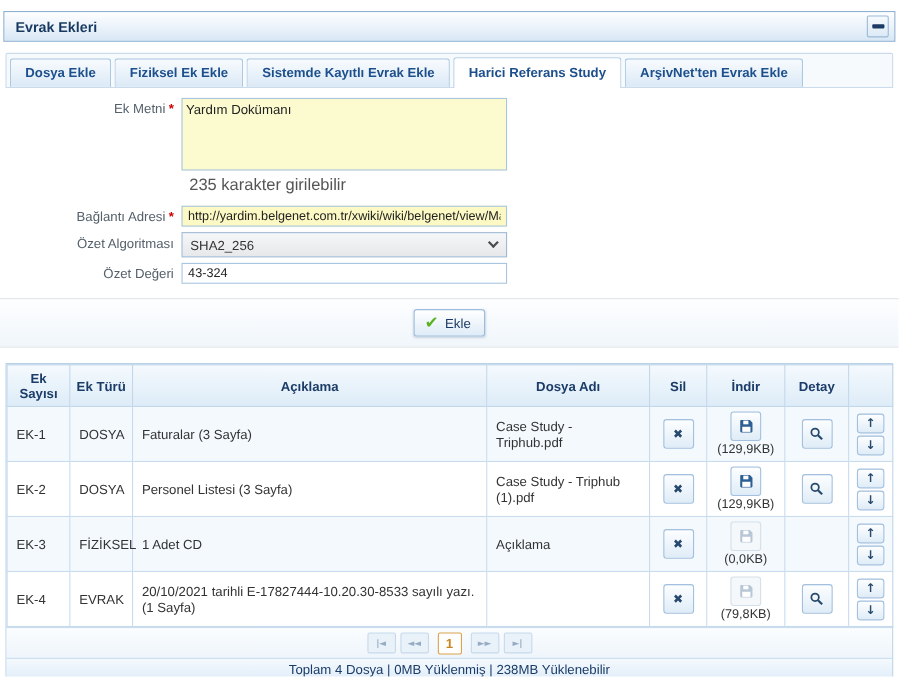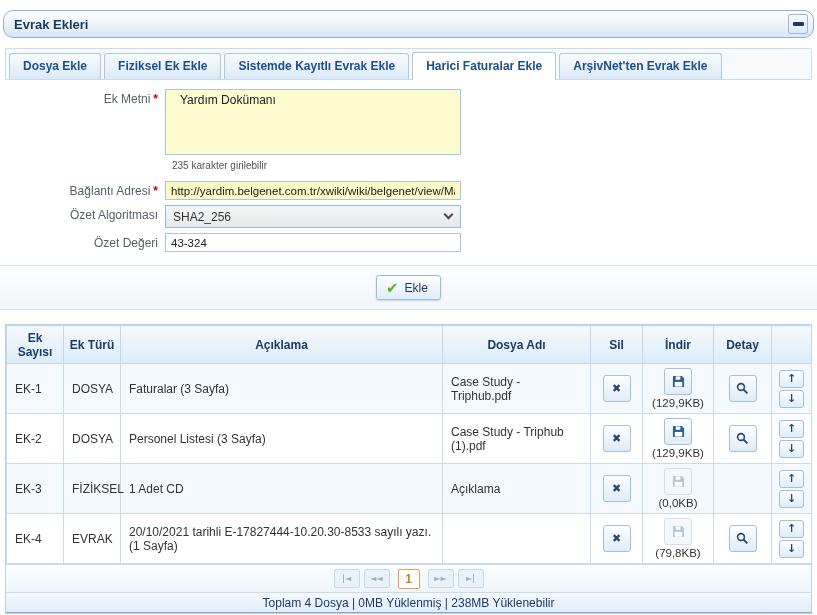--- a/index.html
+++ b/index.html
@@ -8,21 +8,21 @@
     font-family: "Liberation Sans", "DejaVu Sans", sans-serif;
     font-size: 12px; background: #ffffff; color: #333; overflow: hidden;
     position: relative;
   }
   
   .panel-header {
     margin: 10px 3px 0; height: 28px;
     display: flex; align-items: center; justify-content: space-between;
     padding: 0 5px 0 10px;
     background: linear-gradient(180deg, #fefeff 0%, #eaf2fa 55%, #d8e7f5 100%);
-    border: 1px solid #8fb1d4; border-radius: 10px;
+    border: 1px solid #8fb1d4; border-radius: 0;
   }
   .panel-title { font-weight: bold; font-size: 13px; color: #17395f; }
   .collapse-btn {
     width: 20px; height: 20px; border: 1px solid #9cb9d7; border-radius: 2px;
     background: linear-gradient(#f6fafd, #dceaf6);
     display: flex; align-items: center; justify-content: center; cursor: pointer;
   }
   .collapse-dash { width: 11px; height: 4px; background: #1c3a66; border-radius: 1px; }
   
   .tabbar {
@@ -42,23 +42,23 @@
   .form-area { padding-top: 9px; }
   .form-row { display: flex; margin-bottom: 5px; }
   .form-label {
     width: 165px; text-align: right; padding-right: 7px; padding-top: 3px;
     color: #55606b; font-size: 12px; white-space: nowrap;
   }
   .req { color: #cc0000; font-weight: bold; margin-left: 3px; }
   .ta {
     width: 296px; height: 66px; resize: none;
     background: #fcfbcf; border: 1px solid #a9c6e0;
-    font-family: "Liberation Sans", sans-serif; font-size: 12px; padding: 3px 14px; color: #222;
-  }
-  .hint { margin: 2px 0 10px 172px; font-size: 10px; color: #555; }
+    font-family: "Liberation Sans", sans-serif; font-size: 12px; padding: 3px 3px; color: #222;
+  }
+  .hint { margin: 2px 0 10px 172px; font-size: 15px; color: #555; }
   .ti {
     width: 296px; height: 19px; border: 1px solid #a9c6e0; padding: 1px 5px;
     font-family: "Liberation Sans", sans-serif; font-size: 11.5px; color: #222; background: #fff;
   }
   .ti.yellow { background: #fcf9c4; }
   .sel {
     width: 296px; height: 23px; border: 1px solid #9fb9d4;
     background: linear-gradient(#f5f6f7, #e6e8ea);
     display: flex; align-items: center; padding: 0 22px 0 7px;
     color: #333; position: relative; cursor: pointer;
@@ -148,21 +148,21 @@
   <span class="panel-title">Evrak Ekleri</span>
   <span class="collapse-btn">
     <span class="collapse-dash"></span>
   </span>
 </div>
 
 <div class="tabbar">
   <span class="tab">Dosya Ekle</span>
   <span class="tab">Fiziksel Ek Ekle</span>
   <span class="tab">Sistemde Kayıtlı Evrak Ekle</span>
-  <span class="tab active">Harici Faturalar Ekle</span>
+  <span class="tab active">Harici Referans Study</span>
   <span class="tab">ArşivNet'ten Evrak Ekle</span>
 </div>
 
 <div class="form-area">
   <div class="form-row">
     <span class="form-label"><span>Ek Metni</span><span class="req">*</span></span>
     <textarea class="ta" style="">Yardım Dokümanı</textarea>
   </div>
   <div class="hint">235 karakter girilebilir</div>
 

